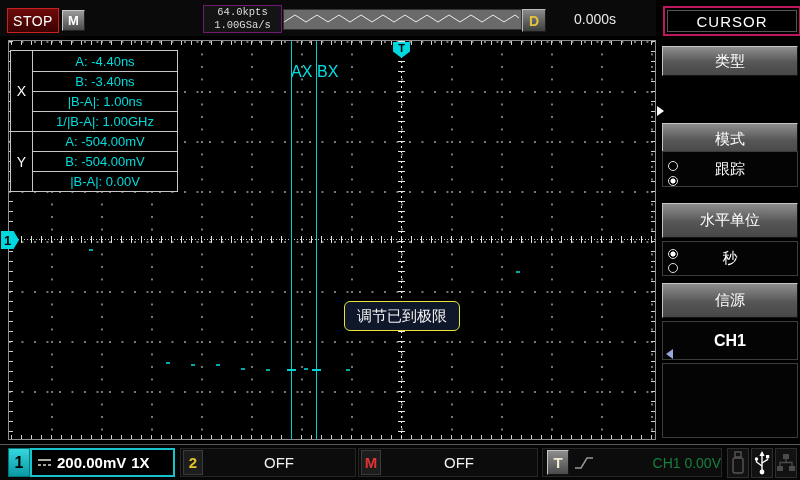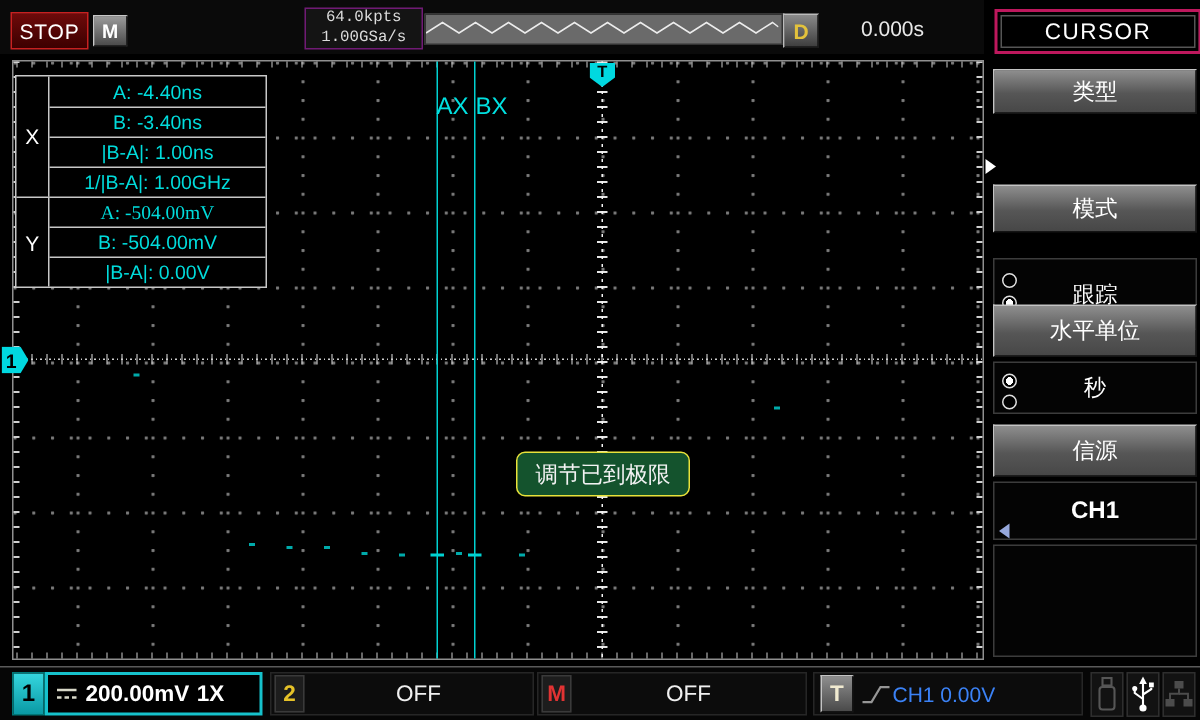--- a/index.html
+++ b/index.html
@@ -67,21 +67,21 @@
     background:#000;border:1px solid #c8c8c8;z-index:6;}
   .mp-label{display:flex;align-items:center;justify-content:center;color:#fff;font-size:14px;
     border-right:1px solid #c8c8c8;}
   .mp-x{grid-column:1;grid-row:1/5;}
   .mp-y{grid-column:1;grid-row:5/8;border-top:1px solid #c8c8c8;}
   .mp-val{grid-column:2;display:flex;align-items:center;justify-content:center;color:#00dcdc;
     font-size:13px;border-top:1px solid #c8c8c8;white-space:nowrap;}
   .mp-val.first{border-top:none;}
 
   
-  .toast{left:344px;top:301px;width:114px;height:28px;background:#14532d;border:1px solid #e8e23a;
+  .toast{left:344px;top:301px;width:114px;height:28px;background:#0f172a;border:1px solid #e8e23a;
     border-radius:6px;color:#f2f2f2;font-size:15px;display:flex;align-items:center;justify-content:center;z-index:7;}
 
   
   #sidebar{position:absolute;left:660px;top:36px;width:140px;height:408px;background:#000;}
   .side-btn{left:2px;width:136px;background:linear-gradient(180deg,#8e8e8e,#565656 55%,#474747);
     border:1px solid #141414;border-top-color:#c4c4c4;border-left-color:#c4c4c4;color:#fff;font-size:15px;
     display:flex;align-items:center;justify-content:center;box-sizing:border-box;}
   .side-btn.active{background:linear-gradient(180deg,#8c1212,#5c0303 60%,#4c0000);
     border-top-color:#c86060;border-left-color:#c86060;}
   .side-panel{left:2px;width:136px;background:#040404;border:1px solid #3c3c3c;color:#fff;font-size:15px;
@@ -101,21 +101,21 @@
   .ch1-box{left:30px;top:3px;width:145px;height:29px;border:2px solid #16c2cc;background:#000;box-sizing:border-box;
     display:flex;align-items:center;gap:5px;padding-left:5px;color:#fff;font-size:15px;font-weight:bold;}
   .bb-section{top:3px;height:29px;background:#0c0c0c;border:1px solid #262626;box-sizing:border-box;
     display:flex;align-items:center;}
   .sq-badge{width:20px;height:25px;margin-left:2px;background:#1d1d1d;border:1px solid #3a3a3a;
     display:flex;align-items:center;justify-content:center;font-weight:bold;font-size:15px;box-sizing:border-box;}
   .off-label{flex:1;text-align:center;color:#f0f0f0;font-size:15px;}
   .t-badge{width:22px;height:25px;margin-left:4px;background:linear-gradient(180deg,#8e8e8e,#4a4a4a);
     border:1px solid #141414;border-top-color:#c4c4c4;border-left-color:#c4c4c4;
     display:flex;align-items:center;justify-content:center;font-weight:bold;font-size:15px;color:#f0ead0;box-sizing:border-box;}
-  .trig-info{flex:1;text-align:left;color:#3b82f6;font-size:14px;}
+  .trig-info{flex:1;text-align:right;color:#15803d;font-size:14px;}
   .icon-box{top:3px;width:22px;height:30px;background:#121212;border:1px solid #2e2e2e;box-sizing:border-box;
     display:flex;align-items:center;justify-content:center;}
 </style>
 </head>
 <body>
 
 <div id="screen">
 
   <div id="top-bar">
     <div class="abs stop-btn">STOP</div>
@@ -166,35 +166,35 @@
 
   <div class="abs ch1-flag">1</div>
 
   <div class="abs meas-panel">
     <div class="mp-label mp-x">X</div>
     <div class="mp-val first" style="grid-row:1;">A: -4.40ns</div>
     <div class="mp-val" style="grid-row:2;">B: -3.40ns</div>
     <div class="mp-val" style="grid-row:3;">|B-A|: 1.00ns</div>
     <div class="mp-val" style="grid-row:4;">1/|B-A|: 1.00GHz</div>
     <div class="mp-label mp-y">Y</div>
-    <div class="mp-val" style="grid-row:5;font-family:Liberation Serif, serif;">A: -504.00mV</div>
+    <div class="mp-val" style="grid-row:5;">A: -504.00mV</div>
     <div class="mp-val" style="grid-row:6;">B: -504.00mV</div>
     <div class="mp-val" style="grid-row:7;">|B-A|: 0.00V</div>
   </div>
 
   <div class="abs toast">调节已到极限</div>
 
   <div id="sidebar">
     <div class="abs side-btn" style="top:10px;height:30px;">类型</div>
 
     <div class="active-arrow" style="top:70px;"></div>
 
     <div class="abs side-btn" style="top:87px;height:32px;">模式</div>
 
-    <div class="abs side-panel" style="top:136px;height:48px;">
+    <div class="abs side-panel" style="top:115px;height:36px;">
       <span class="radio" style="top:9px;"></span>
       <span class="radio selected" style="top:24px;"></span>
       <span>跟踪</span>
     </div>
 
     <div class="abs side-btn" style="top:167px;height:35px;">水平单位</div>
 
     <div class="abs side-panel" style="top:205px;height:35px;">
       <span class="radio selected" style="top:7px;"></span>
       <span class="radio" style="top:21px;"></span>

